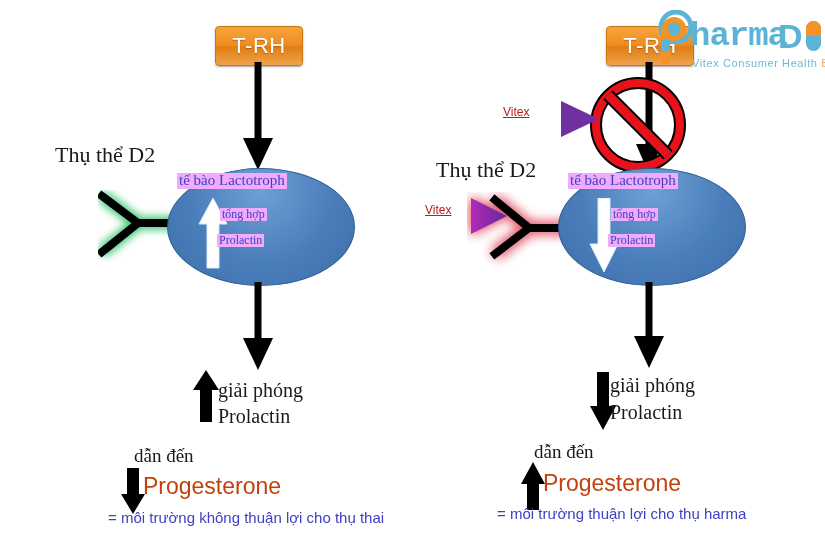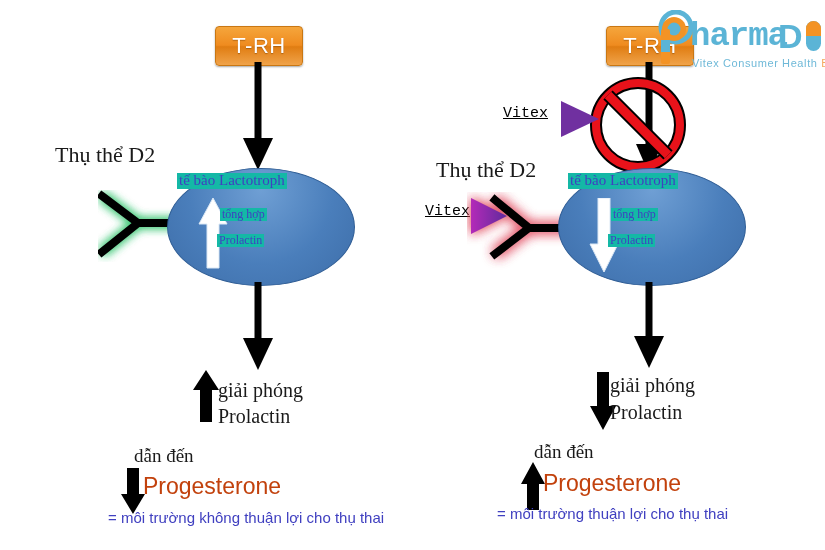--- a/index.html
+++ b/index.html
@@ -44,21 +44,21 @@
   .cell-ellipse {
     width: 186px;
     height: 116px;
     border-radius: 50%;
     background: radial-gradient(ellipse at 50% 18%, #6f9fd4 0%, #4a7ebb 55%, #3d6da8 100%);
     border: 1px solid #2f5d95;
   }
 
   
   .cell-label {
-    background: #14b8a6;
+    background: #f0abfc;
     color: #4040c0;
     font-family: "Liberation Serif", serif;
     font-size: 15px;
     white-space: nowrap;
     padding: 0 2px;
     line-height: 1.05;
   }
   .cell-label.big {
     font-size: 12px;
     line-height: 1.12;
@@ -76,23 +76,23 @@
     color: #c2410c;
     white-space: nowrap;
   }
   .purple-lbl {
     font-family: Liberation Sans, sans-serif;
     color: #4040c0;
     white-space: nowrap;
     font-size: 15px;
   }
   .vitex-lbl {
-    font-family: Liberation Mono, monospace;
-    font-size: 15px;
-    color: #000000;
+    font-family: Liberation Sans, sans-serif;
+    font-size: 12px;
+    color: #b91c1c;
     text-decoration: underline;
     white-space: nowrap;
   }
 </style>
 </head>
 <body>
 
 <div id="canvas">
 
   <div class="abs trh-box" style="left:203px; top:26px;">
@@ -235,21 +235,21 @@
   <div class="abs serif-lbl" style="left:598px; top:402px; font-size:20px;">Prolactin</div>
 
   <div class="abs serif-lbl" style="left:522px; top:442px; font-size:19px;">dẫn đến</div>
 
   <svg class="abs" style="left:508px; top:462px;" width="26" height="48">
     <polygon points="13,0 1,22 7,22 7,48 19,48 19,22 25,22" fill="#000"></polygon>
   </svg>
 
   <div class="abs sans-lbl" style="left:531px; top:470px; font-size:23px;">Progesterone</div>
 
-  <div class="abs purple-lbl" style="left:485px; top:505px;">= môi trường thuận lợi cho thụ thai</div>
+  <div class="abs purple-lbl" style="left:485px; top:505px;">= môi trường thuận lợi cho thụ harma</div>
 
   <div class="abs" style="left:640px; top:8px; width:180px; height:62px;">
 
     <svg class="abs" style="left:0px; top:2px;" width="46" height="56">
       <circle cx="24" cy="17" r="15" fill="none" stroke="#5bb4d6" stroke-width="5"></circle>
       <circle cx="22" cy="19" r="12" fill="#f39325"></circle>
       <circle cx="22" cy="19" r="6.5" fill="#5bb4d6"></circle>
       <rect x="9" y="19" width="9" height="35" rx="2" fill="#f39325"></rect>
       <rect x="9" y="30" width="9" height="12" fill="#5bb4d6"></rect>
     </svg>

